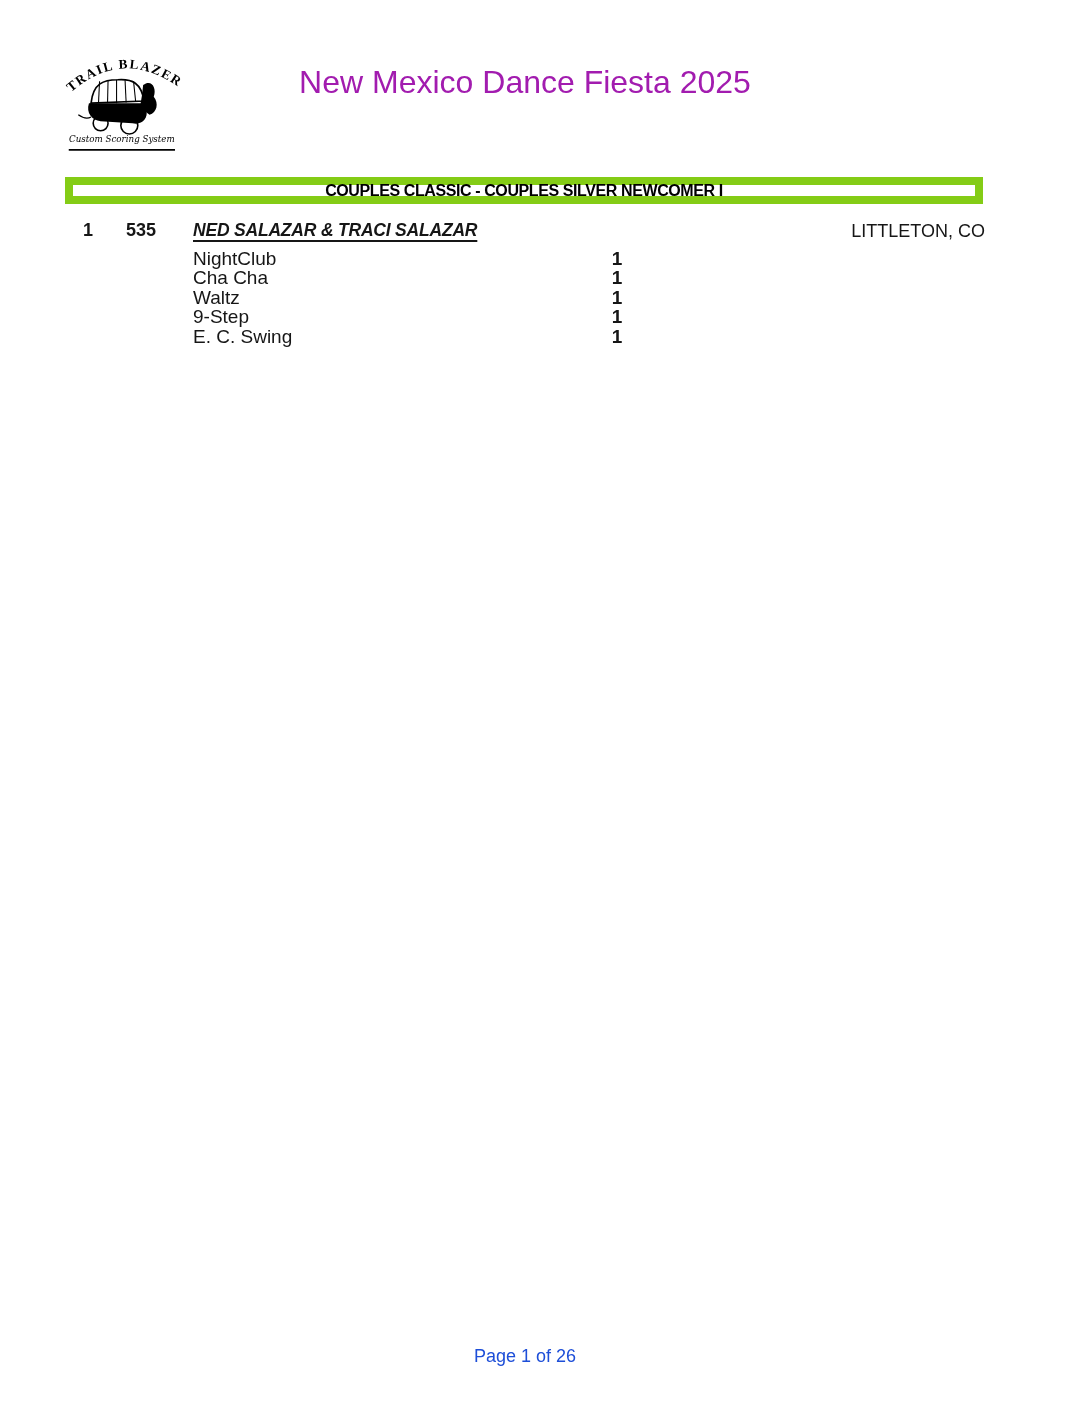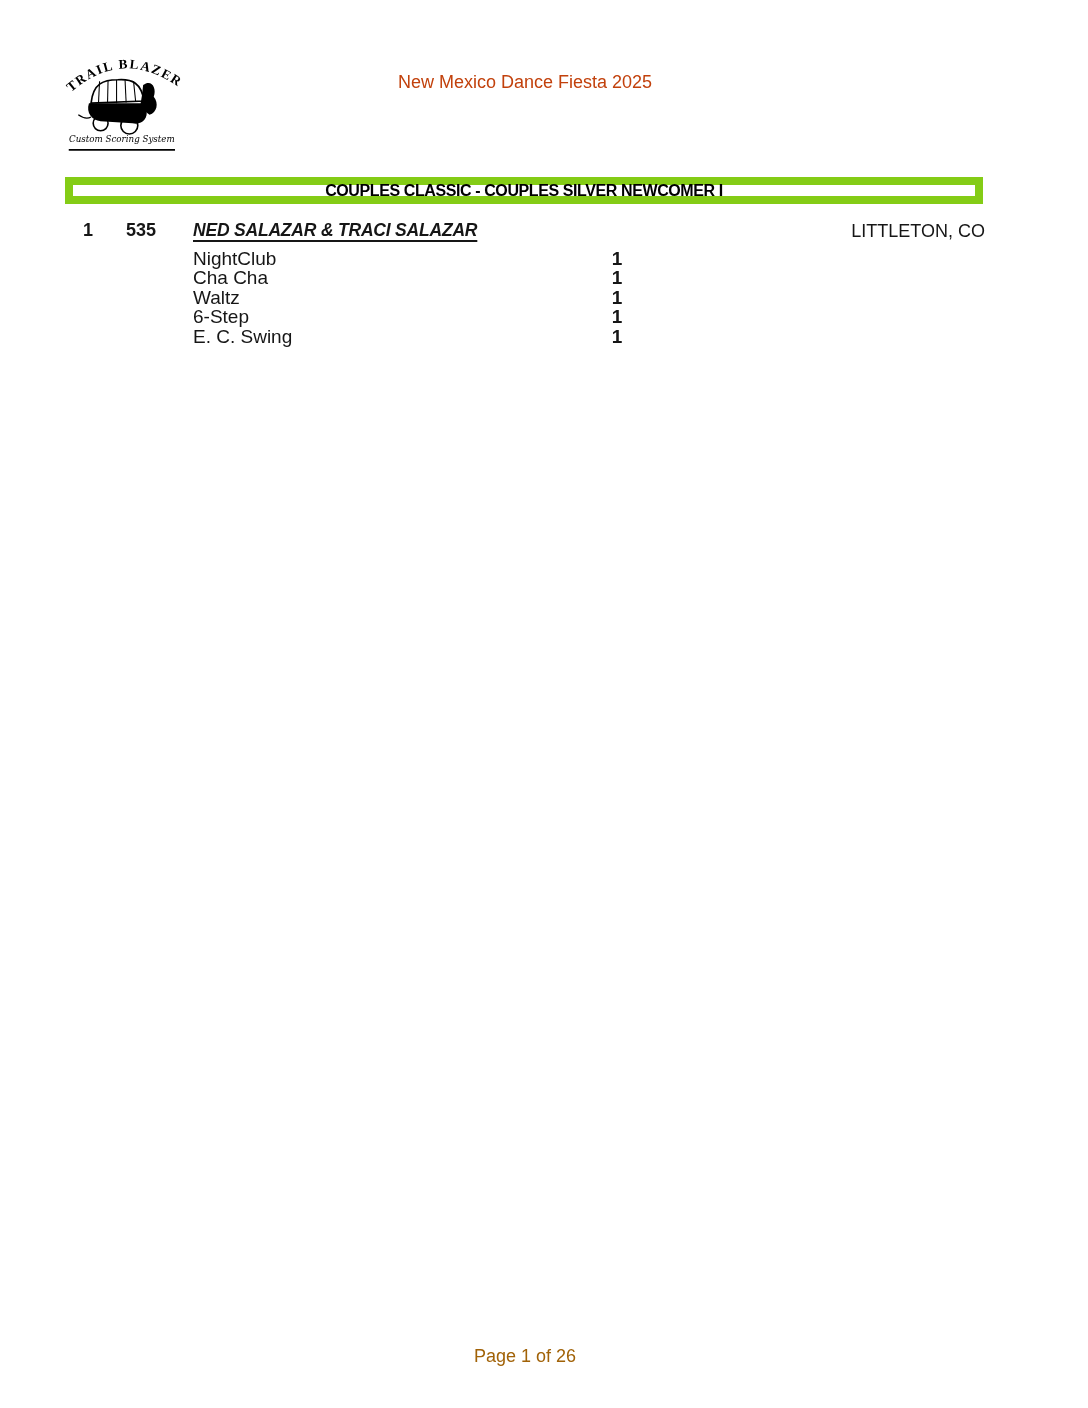--- a/index.html
+++ b/index.html
@@ -6,21 +6,21 @@
   html,body { background:#e8e8e8; }
   body { font-family:"Liberation Sans", sans-serif; color:#161616; }
   .page {
     position:relative; width:1088px; height:1408px;
     background:#ffffff; margin:0 auto; overflow:hidden;
   }
 
   
   .tb-logo { position:absolute; left:60px; top:50px; width:128px; height:102px; }
   .titles  { position:absolute; left:65px; top:66px; width:920px; text-align:center; }
-  .event-title  { font-size:18px; line-height:32px; font-weight:400; color:#c2410c; }
+  .event-title  { font-size:32px; line-height:32px; font-weight:400; color:#a21caf; }
   .report-title { font-size:34px; line-height:44px; font-weight:700; color:#111; }
 
   .cd-logo { position:absolute; left:818px; top:64px; width:172px; height:82px; }
   .cd-figure { position:absolute; left:0; top:2px; }
   .cd-line1 {
     position:absolute; left:36px; top:6px;
     font-family:"DejaVu Serif", serif; font-style:italic; font-weight:700;
     font-size:27px; letter-spacing:-1px; color:#ae1c27; white-space:nowrap;
   }
   .cd-line2 {
@@ -53,21 +53,21 @@
   .dance-row  { position:relative; height:19.4px; }
   .dance-name { position:absolute; left:0; top:0; font-size:19px; line-height:19.4px; white-space:nowrap;text-align:right; }
   .dance-score{
     position:absolute; left:413px; top:0; width:22px; text-align:center;
     font-size:19px; line-height:19.4px; font-weight:700;
   }
 
   
   .footer {
     position:absolute; left:65px; top:1346px; width:920px;
-    text-align:center; font-size:18px; color:#a16207;
+    text-align:center; font-size:18px; color:#1d4ed8;
   }
 </style>
 </head>
 <body>
 
 <div class="page">
 
   <div class="tb-logo">
     <svg width="128" height="102" viewBox="0 0 112 96">
       <defs>
@@ -119,21 +119,21 @@
     </div>
     <div class="dance-row">
       <span class="dance-name">Cha Cha</span>
       <span class="dance-score">1</span>
     </div>
     <div class="dance-row">
       <span class="dance-name">Waltz</span>
       <span class="dance-score">1</span>
     </div>
     <div class="dance-row">
-      <span class="dance-name">6-Step</span>
+      <span class="dance-name">9-Step</span>
       <span class="dance-score">1</span>
     </div>
     <div class="dance-row">
       <span class="dance-name">E. C. Swing</span>
       <span class="dance-score">1</span>
     </div>
   </div>
 
   <div class="footer">Page 1 of 26</div>
 

